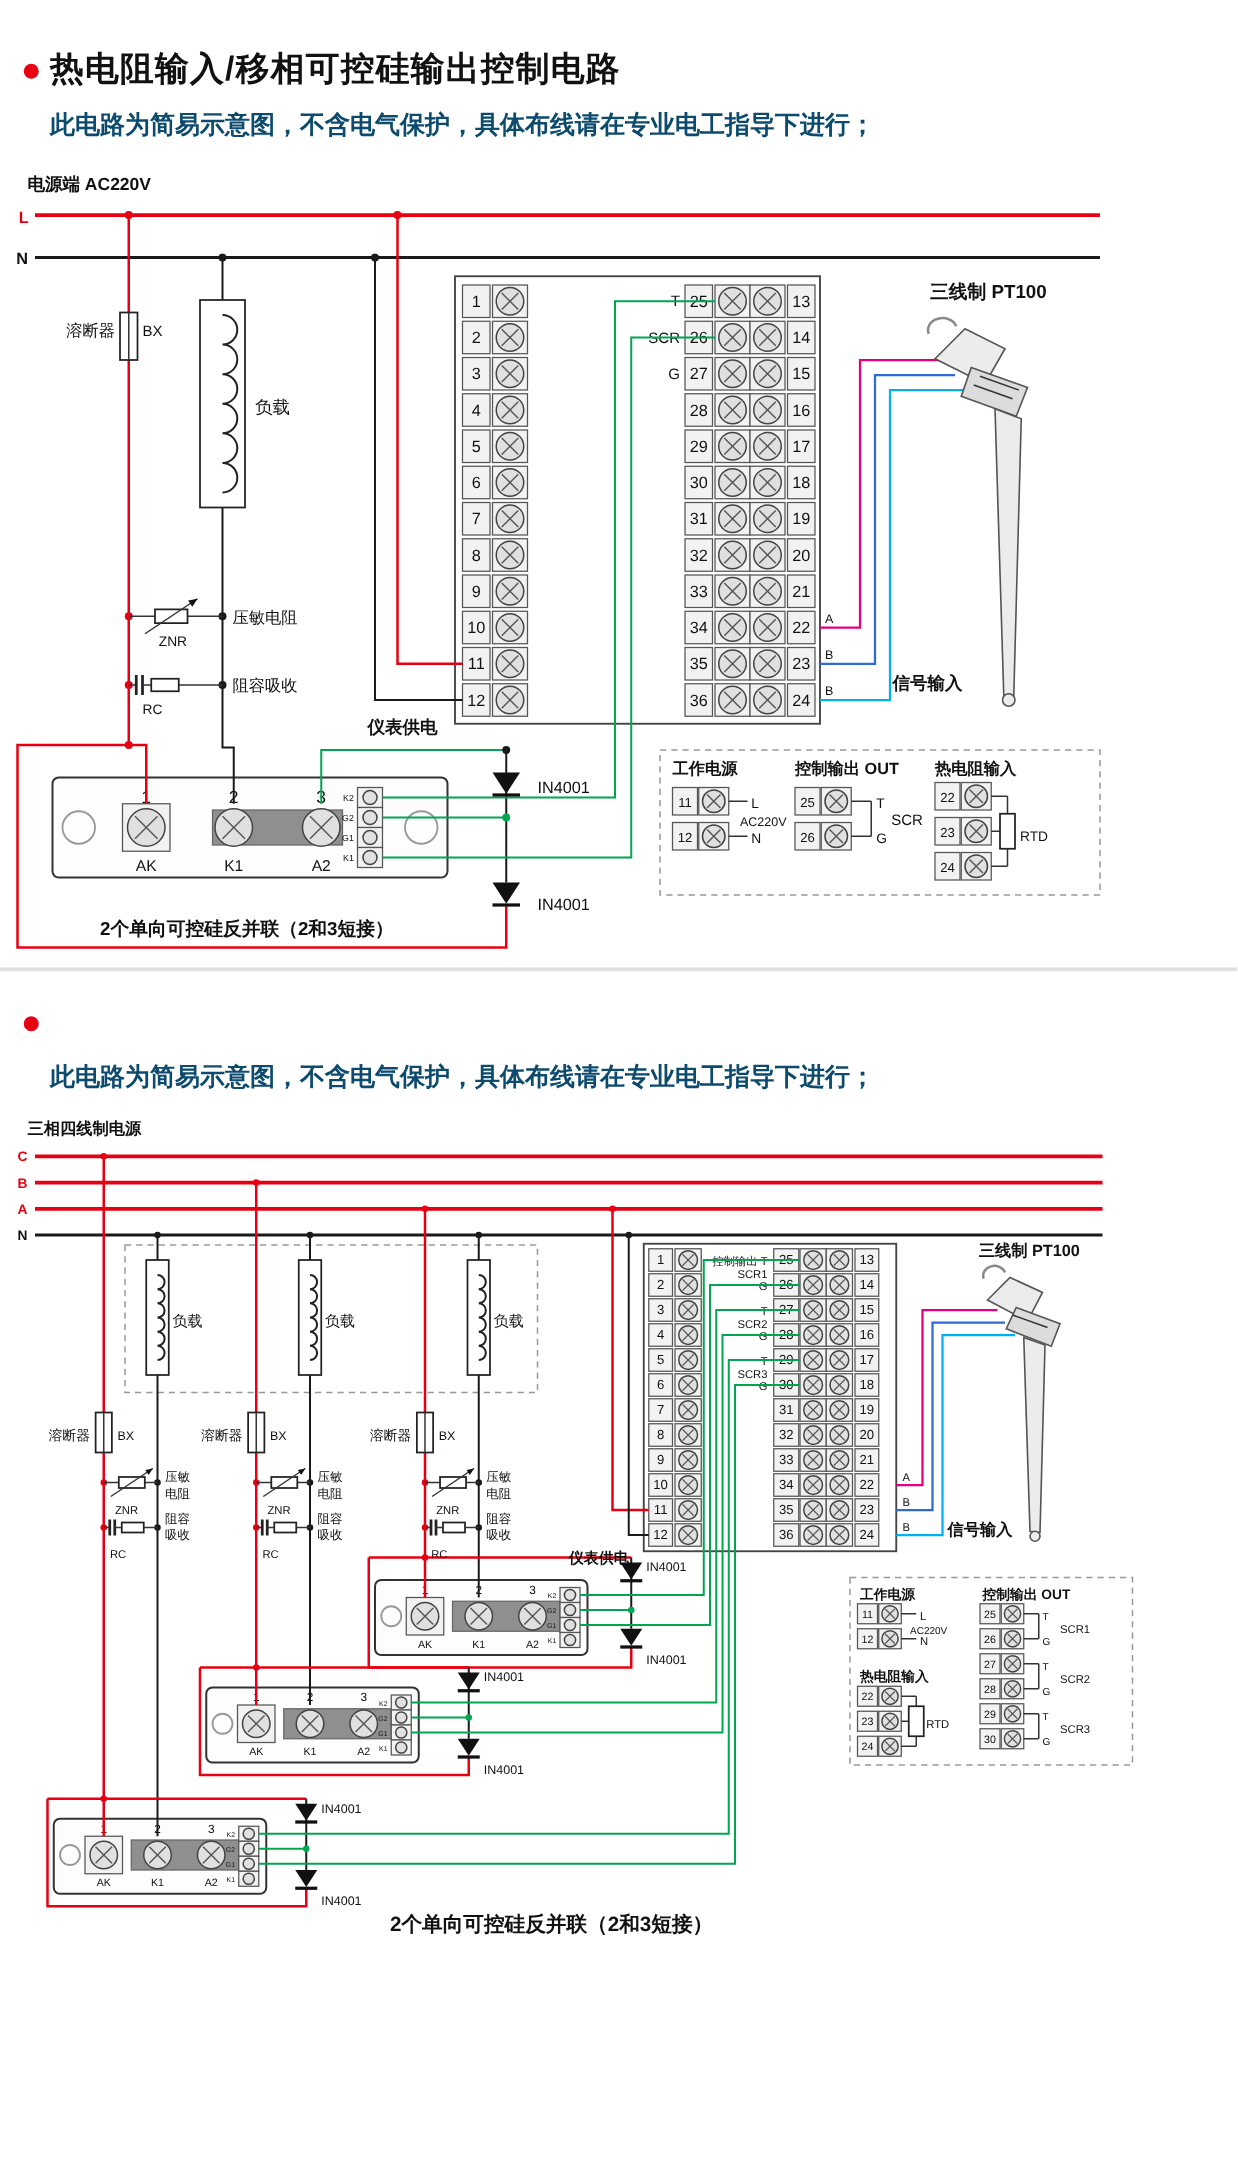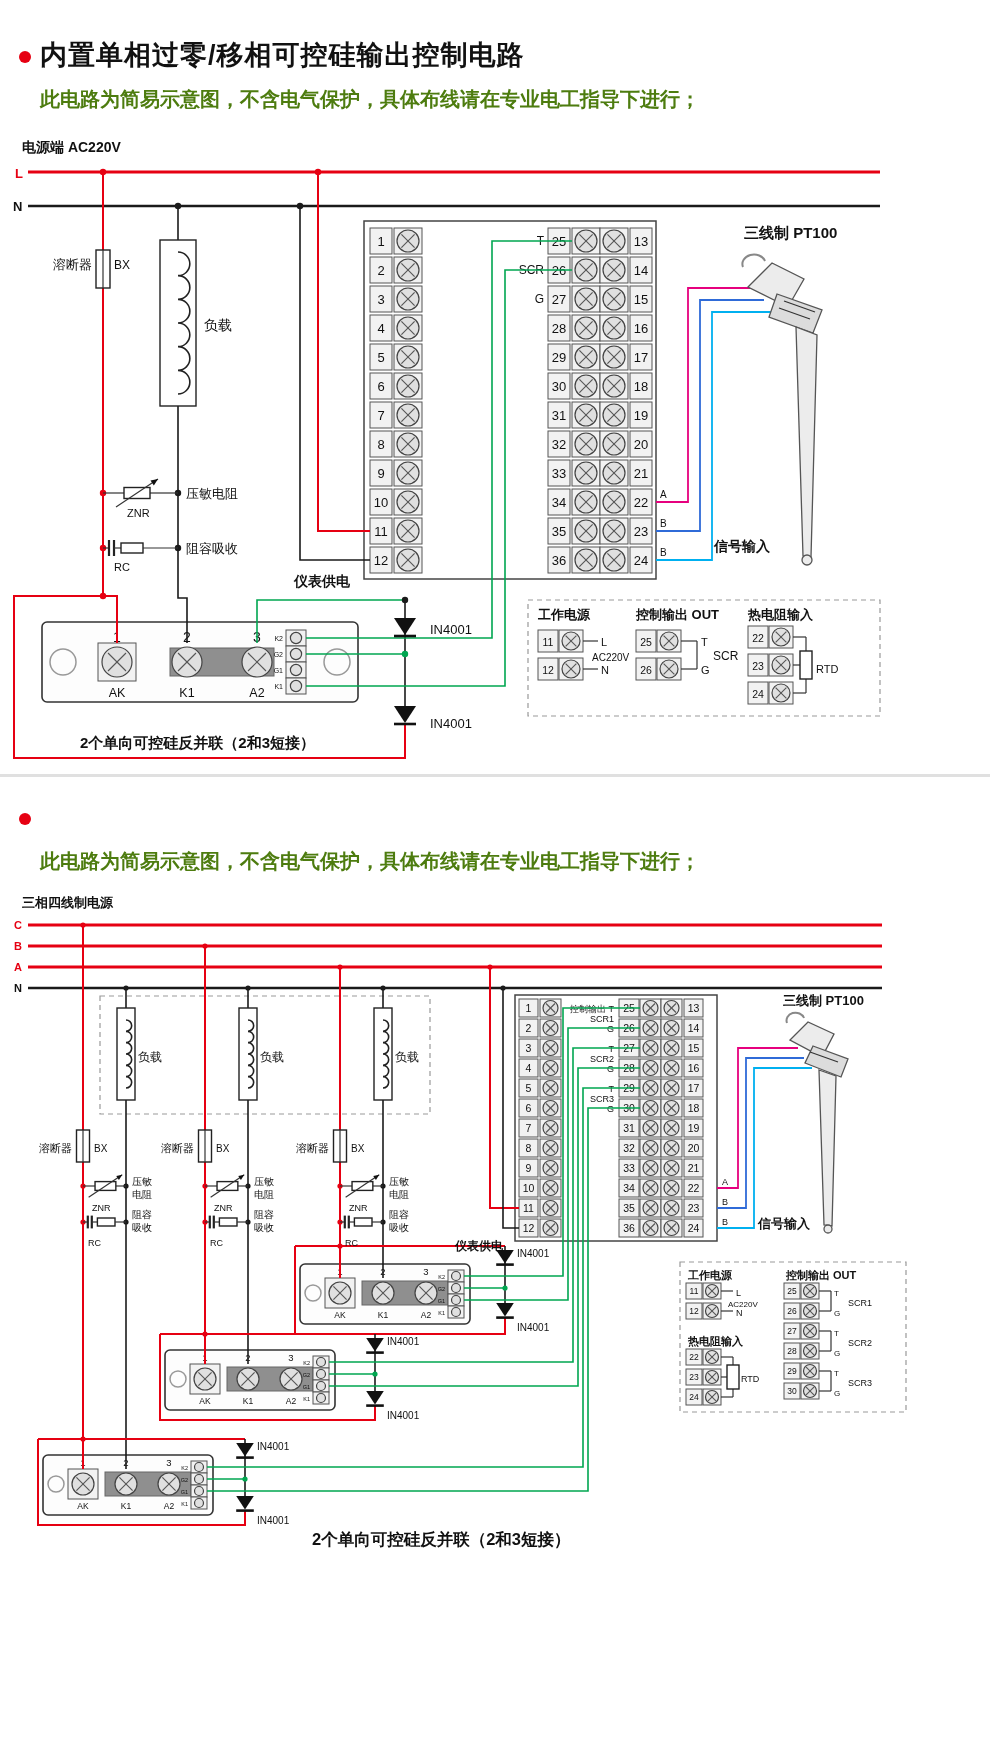--- a/index.html
+++ b/index.html
@@ -1,19 +1,19 @@
 <!DOCTYPE html>
 <html><head>
 <meta charset="utf-8">
 <style>
   html,body{margin:0;padding:0;background:#fff}
   .page{position:relative;width:990px;height:1747px;background:#fff;font-family:"Liberation Sans",sans-serif;overflow:hidden}
   .bullet{position:absolute;width:12px;height:12px;border-radius:50%;background:#e60012}
   .title{position:absolute;font-size:27px;font-weight:bold;color:#111;letter-spacing:1px}
-  .subtitle{position:absolute;font-size:20px;font-weight:bold;color:#4d7c0f}
+  .subtitle{position:absolute;font-size:20px;font-weight:bold;color:#0c4a6e}
   .divider{position:absolute;left:0;top:774px;width:990px;height:3px;background:#e0e0e0}
   svg{position:absolute;left:0;top:0}
   svg text{font-family:"Liberation Sans",sans-serif;fill:#111}
   .cred{fill:#e60012}
   .b{font-weight:bold}
   .f8{font-size:8px}.f9{font-size:9px}.f10{font-size:10px}.f11{font-size:11px}.f12{font-size:12px}
   .f13{font-size:13px}.f14{font-size:14px}.f15{font-size:15px}.f16{font-size:16.5px}
   .w-red3{stroke:#e60012;stroke-width:3;fill:none}
   .w-red{stroke:#e60012;stroke-width:2;fill:none}
   .w-blk2{stroke:#1a1a1a;stroke-width:2.4;fill:none}
@@ -43,21 +43,21 @@
   .dot-red{fill:#e60012}.dot-blk{fill:#1a1a1a}.dot-grn{fill:#00a650}
   .snswire{fill:none;stroke:#888;stroke-width:2}
   .sensor{fill:#ececec;stroke:#555;stroke-width:1.3}
   .sensor2{fill:#dcdcdc;stroke:#555;stroke-width:1.3}
 </style>
 </head>
 <body>
 
 <div class="page">
   <span class="bullet" style="left:19px;top:51px"></span>
-  <div class="title" style="left:40px;top:37px">内置单相过零/移相可控硅输出控制电路</div>
+  <div class="title" style="left:40px;top:37px">热电阻输入/移相可控硅输出控制电路</div>
   <div class="subtitle" style="left:40px;top:86px">此电路为简易示意图，不含电气保护，具体布线请在专业电工指导下进行；</div>
   <span class="bullet" style="left:19px;top:813px"></span>
   <div class="subtitle" style="left:40px;top:848px">此电路为简易示意图，不含电气保护，具体布线请在专业电工指导下进行；</div>
   <div class="divider"></div>
 
   <svg id="diagram" width="990" height="1747" viewBox="0 0 990 1747">
     <g id="built">
         <rect x="100" y="996" width="330" height="118" class="dash"></rect>
         <rect x="528" y="600" width="352" height="116" class="dash"></rect>
         <rect x="680" y="1262" width="226" height="150" class="dash"></rect>

